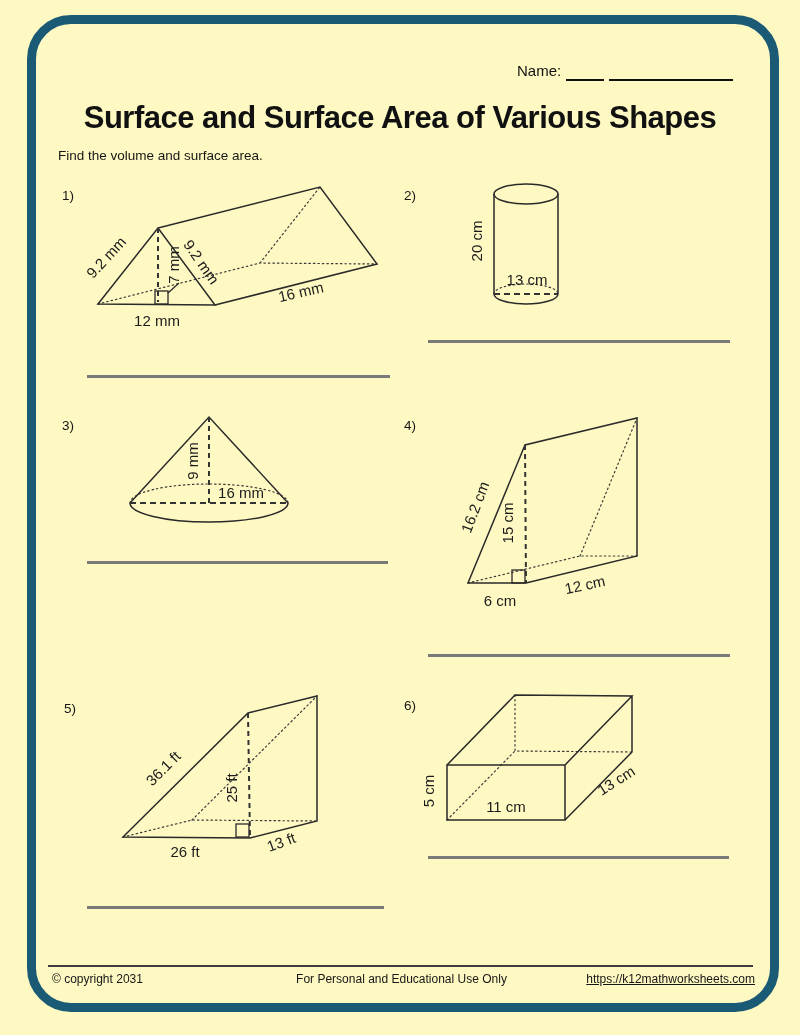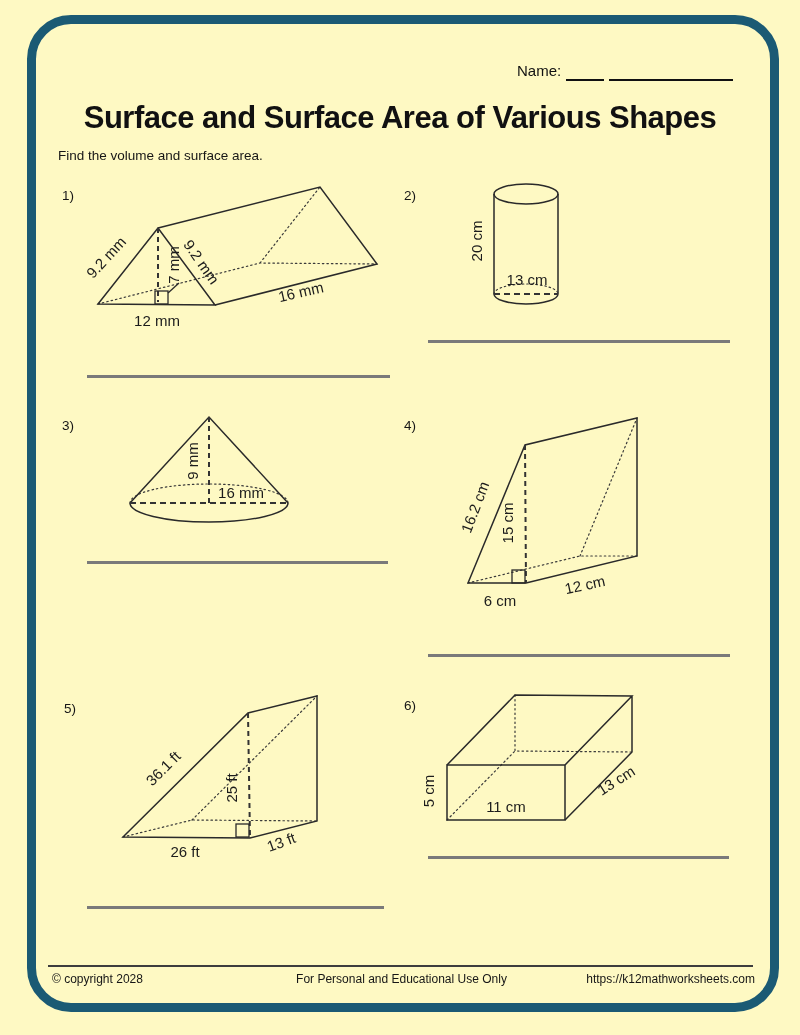--- a/index.html
+++ b/index.html
@@ -26,21 +26,21 @@
   svg text{font-family:"Liberation Sans",sans-serif;font-size:15px;fill:#1c1c1c;}
   .edge{stroke:#2a2a2a;stroke-width:1.5;fill:none;}
   .hidden-edge{stroke:#3a3a3a;stroke-width:1.2;fill:none;stroke-dasharray:1.5,3;stroke-linecap:round;}
   .hline{stroke:#333;stroke-width:2;fill:none;stroke-dasharray:5,4;}
   .dline{stroke:#333;stroke-width:2;fill:none;stroke-dasharray:6,4;}
   .ra{stroke:#2a2a2a;stroke-width:1.3;fill:none;}
   .footer-sep{position:absolute;left:48px;top:965px;width:705px;height:1.6px;background:#3d3d3d;}
   .footer-text{position:absolute;top:972px;font-size:12px;color:#161616;}
   .f-left{left:52px;}
   .f-center{left:48px;right:45px;text-align:center;}
-  .f-right{right:45px;}
+  .f-right{right:45px;text-decoration:underline;}
 </style>
 </head>
 <body>
 
 <div class="page">
   <div class="frame"></div>
 
   <div class="name-row">Name:</div>
   <div class="name-seg seg1"></div>
   <div class="name-seg seg2"></div>
@@ -119,16 +119,16 @@
     <path class="hidden-edge" d="M95,10 L95,66 L212,67 M27,135 L95,66"></path>
     <path class="edge" d="M27,80 L145,80 L145,135 L27,135 Z"></path>
     <path class="edge" d="M27,80 L95,10 L212,11 L145,80 M212,11 L212,67 L145,135"></path>
     <text transform="translate(14,106) rotate(-90)" text-anchor="middle">5 cm</text>
     <text x="86" y="127" text-anchor="middle">11 cm</text>
     <text transform="translate(199,100) rotate(-33)" text-anchor="middle">13 cm</text>
   </svg>
   <div class="ansline" style="left:428px;top:856px;width:301px;"></div>
 
   <div class="footer-sep"></div>
-  <div class="footer-text f-left">© copyright 2028</div>
+  <div class="footer-text f-left">© copyright 2031</div>
   <div class="footer-text f-center">For Personal and Educational Use Only</div>
   <div class="footer-text f-right">https://k12mathworksheets.com</div>
 </div>
 
 </body></html>

